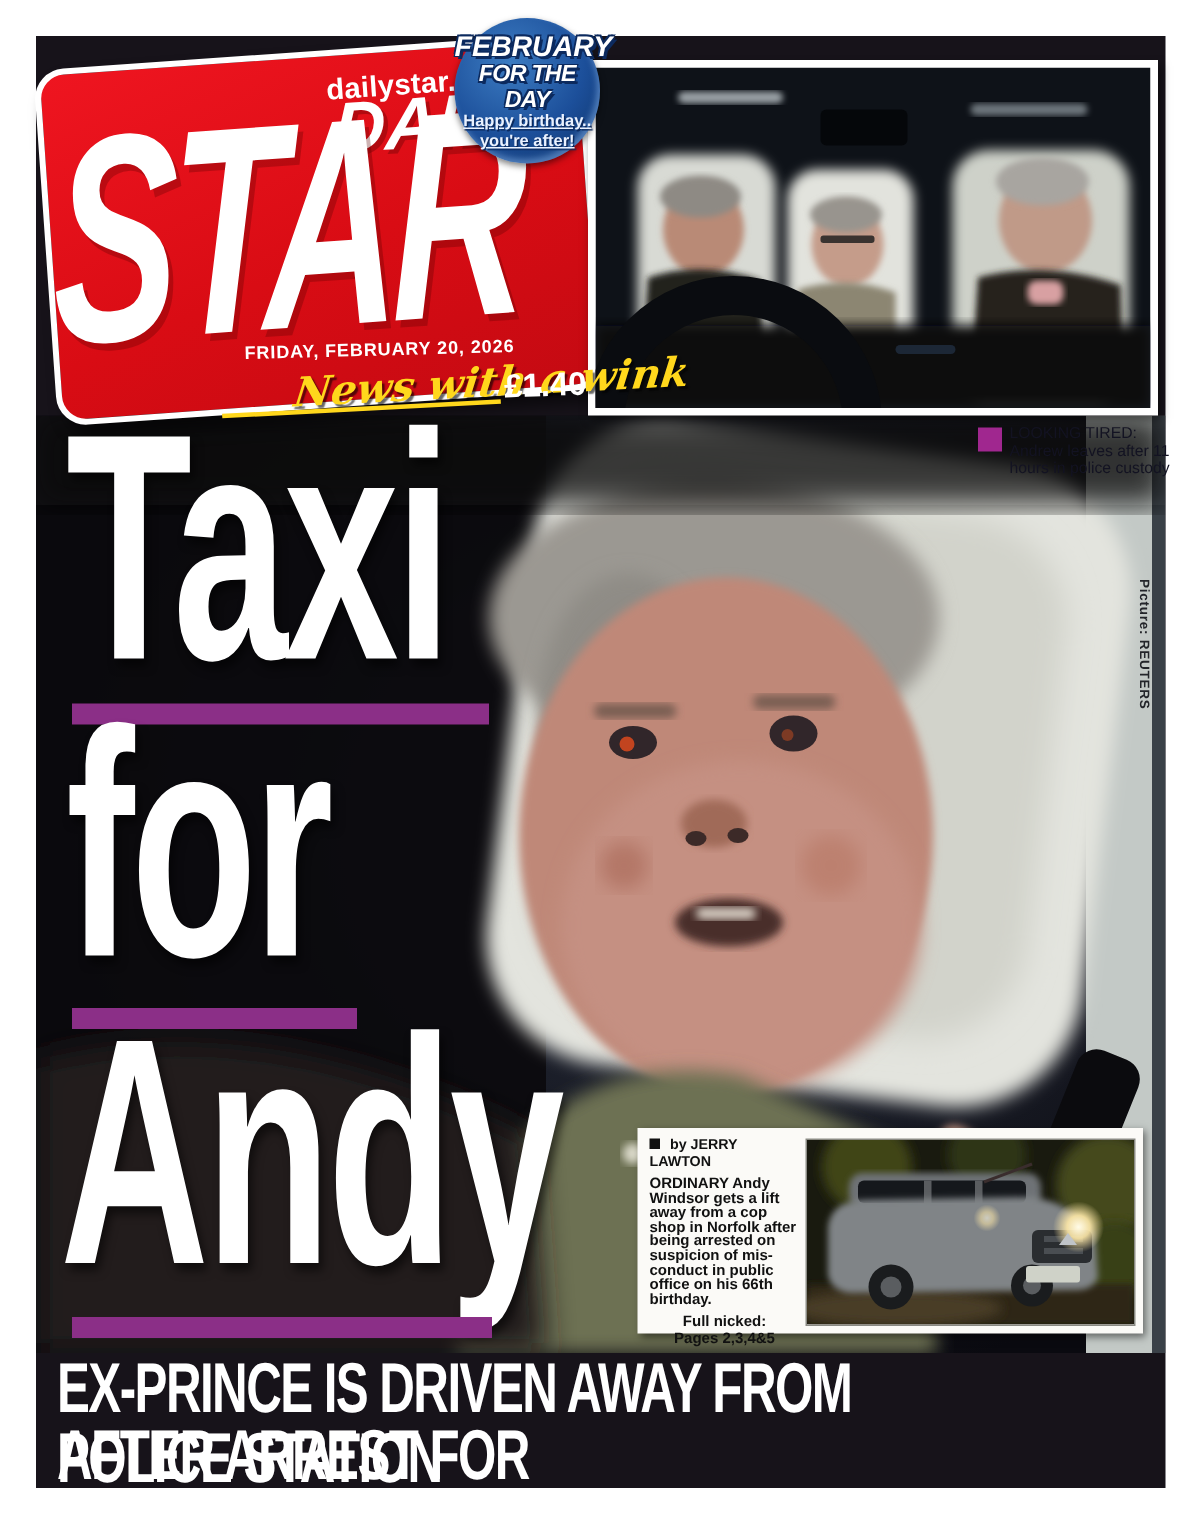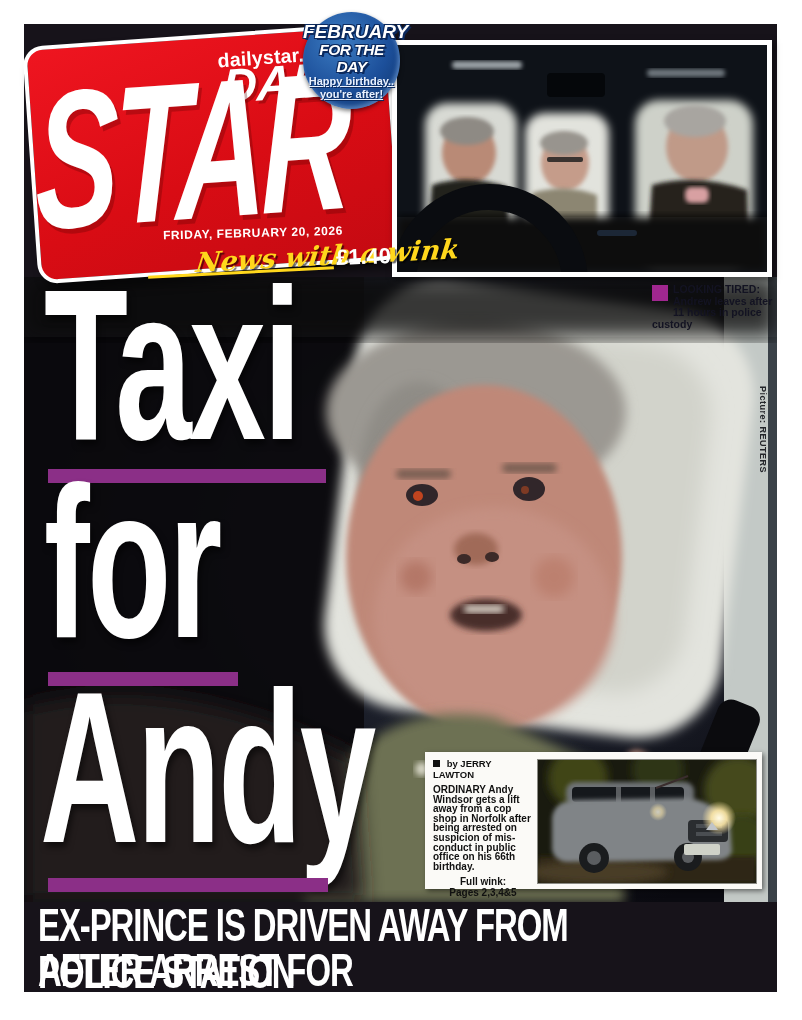--- a/index.html
+++ b/index.html
@@ -35,21 +35,21 @@
             text-shadow:-1px -1px 0 #0c2a5e,1px -1px 0 #0c2a5e,-1px 1px 0 #0c2a5e,1px 1px 0 #0c2a5e,2px 2px 0 #0c2a5e;}
   .badge-t2{font-size:15.5px;font-weight:bold;font-style:italic;color:#fff;line-height:1.1;letter-spacing:-.5px;
             text-shadow:-1px -1px 0 #0c2a5e,1px -1px 0 #0c2a5e,-1px 1px 0 #0c2a5e,1px 1px 0 #0c2a5e,2px 2px 0 #0c2a5e;}
   .badge-q{font-size:11px;font-weight:bold;color:#eaf2ff;line-height:1.15;text-shadow:1px 1px 0 #0c2a5e;text-decoration:underline;}
   .badge-q:first-of-type{margin-top:4px;}
   
   .top-photo{left:392px;top:40px;width:380px;height:237px;background:#fff;padding:0;z-index:5;
              box-shadow:2px 3px 6px rgba(0,0,0,.5);}
   .top-photo svg{position:absolute;left:5px;top:5px;}
   
-  .caption{left:652px;top:284px;width:128px;font-size:10.5px;line-height:11.7px;font-weight:bold;
+  .caption{left:652px;top:284px;width:128px;font-size:10.5px;line-height:11.7px;font-weight:normal;
            color:#131322;z-index:6;}
   .cap-sq{float:left;width:16px;height:16px;margin:1px 5px 13px 0;background:#a0278f;}
   
   .credit{left:758px;top:386px;height:120px;writing-mode:vertical-rl;font-size:9px;font-weight:bold;
           color:#23252a;z-index:6;letter-spacing:.5px;}
   
   .hl{left:44px;color:#ffffff;font-weight:bold;line-height:1;font-size:215px;letter-spacing:-4px;
       transform:scaleX(.64);transform-origin:left top;z-index:7;text-shadow:4px 5px 8px rgba(0,0,0,.55);}
   .hl1{top:257px;}
   .hl2{top:455px;}
@@ -222,21 +222,21 @@
       <div class="lead">ORDINARY Andy
 Windsor gets a lift
 away from a cop
 shop in Norfolk after
 being arrested on
 suspicion of mis-
 conduct in public
 office on his 66th
 birthday.</div>
       <div class="fullstory">
-        <div>Full wink:</div>
+        <div>Full nicked:</div>
         <div>Pages 2,3,4&amp;5</div>
       </div>
     </div>
     <div class="car-photo">
       <svg width="218" height="123" viewBox="0 0 218 123">
         <defs>
           <filter id="cb2">
               <feGaussianBlur stdDeviation="2"></feGaussianBlur>
             </filter>
           <filter id="cb4">

